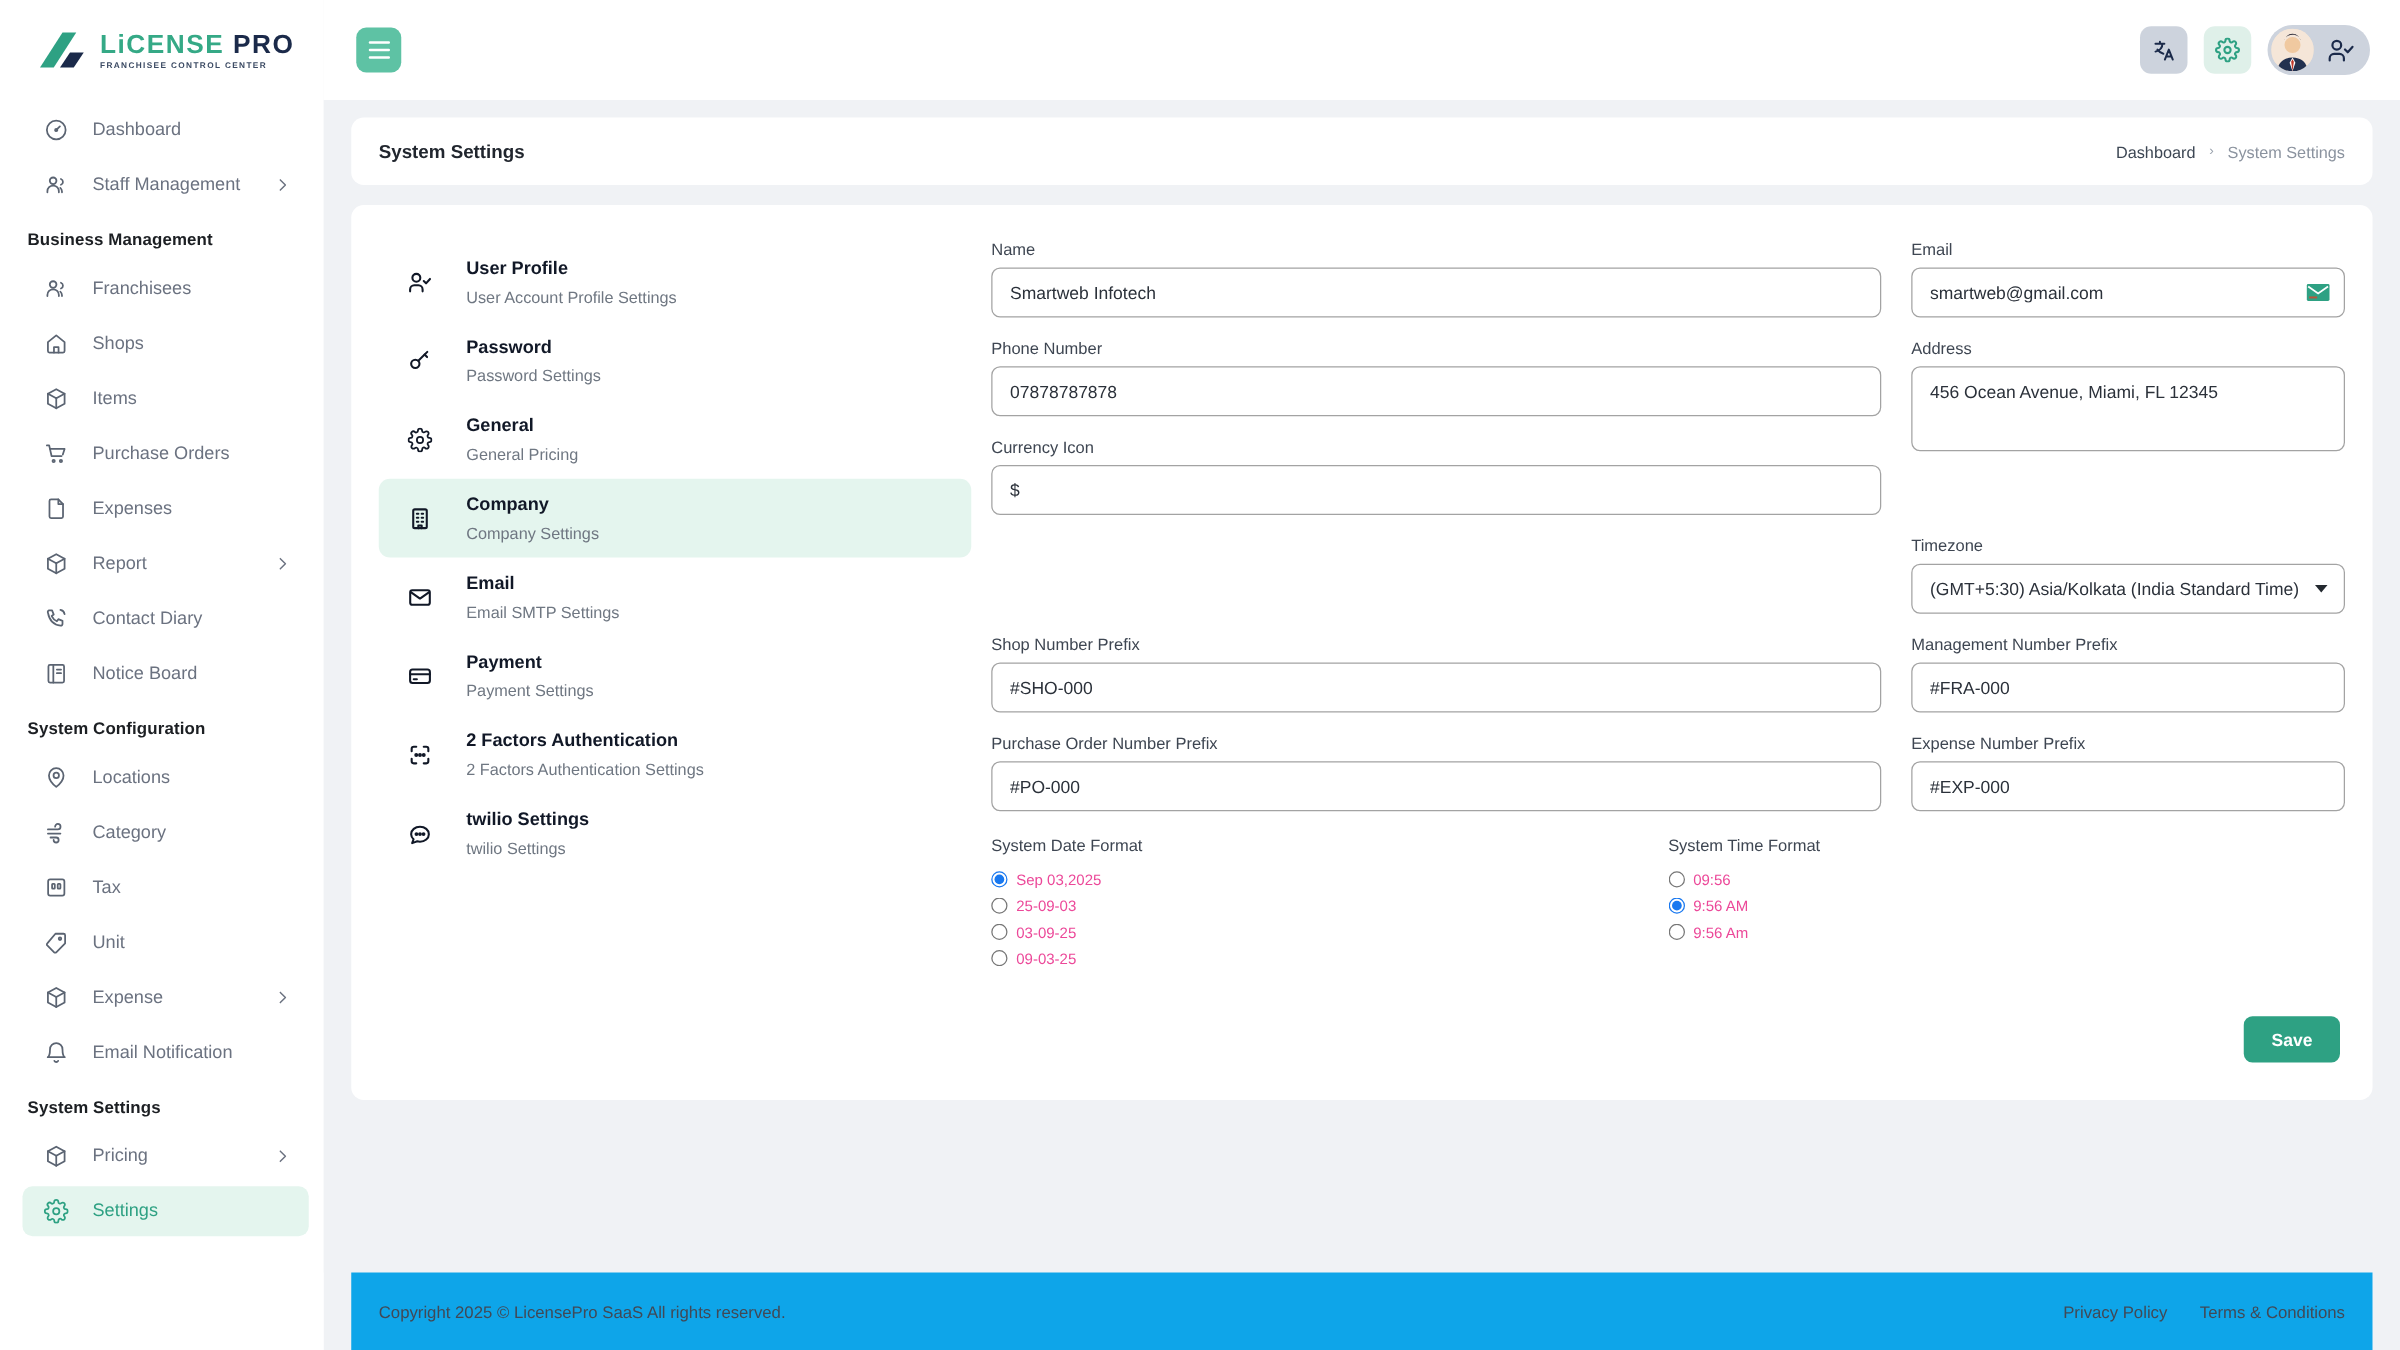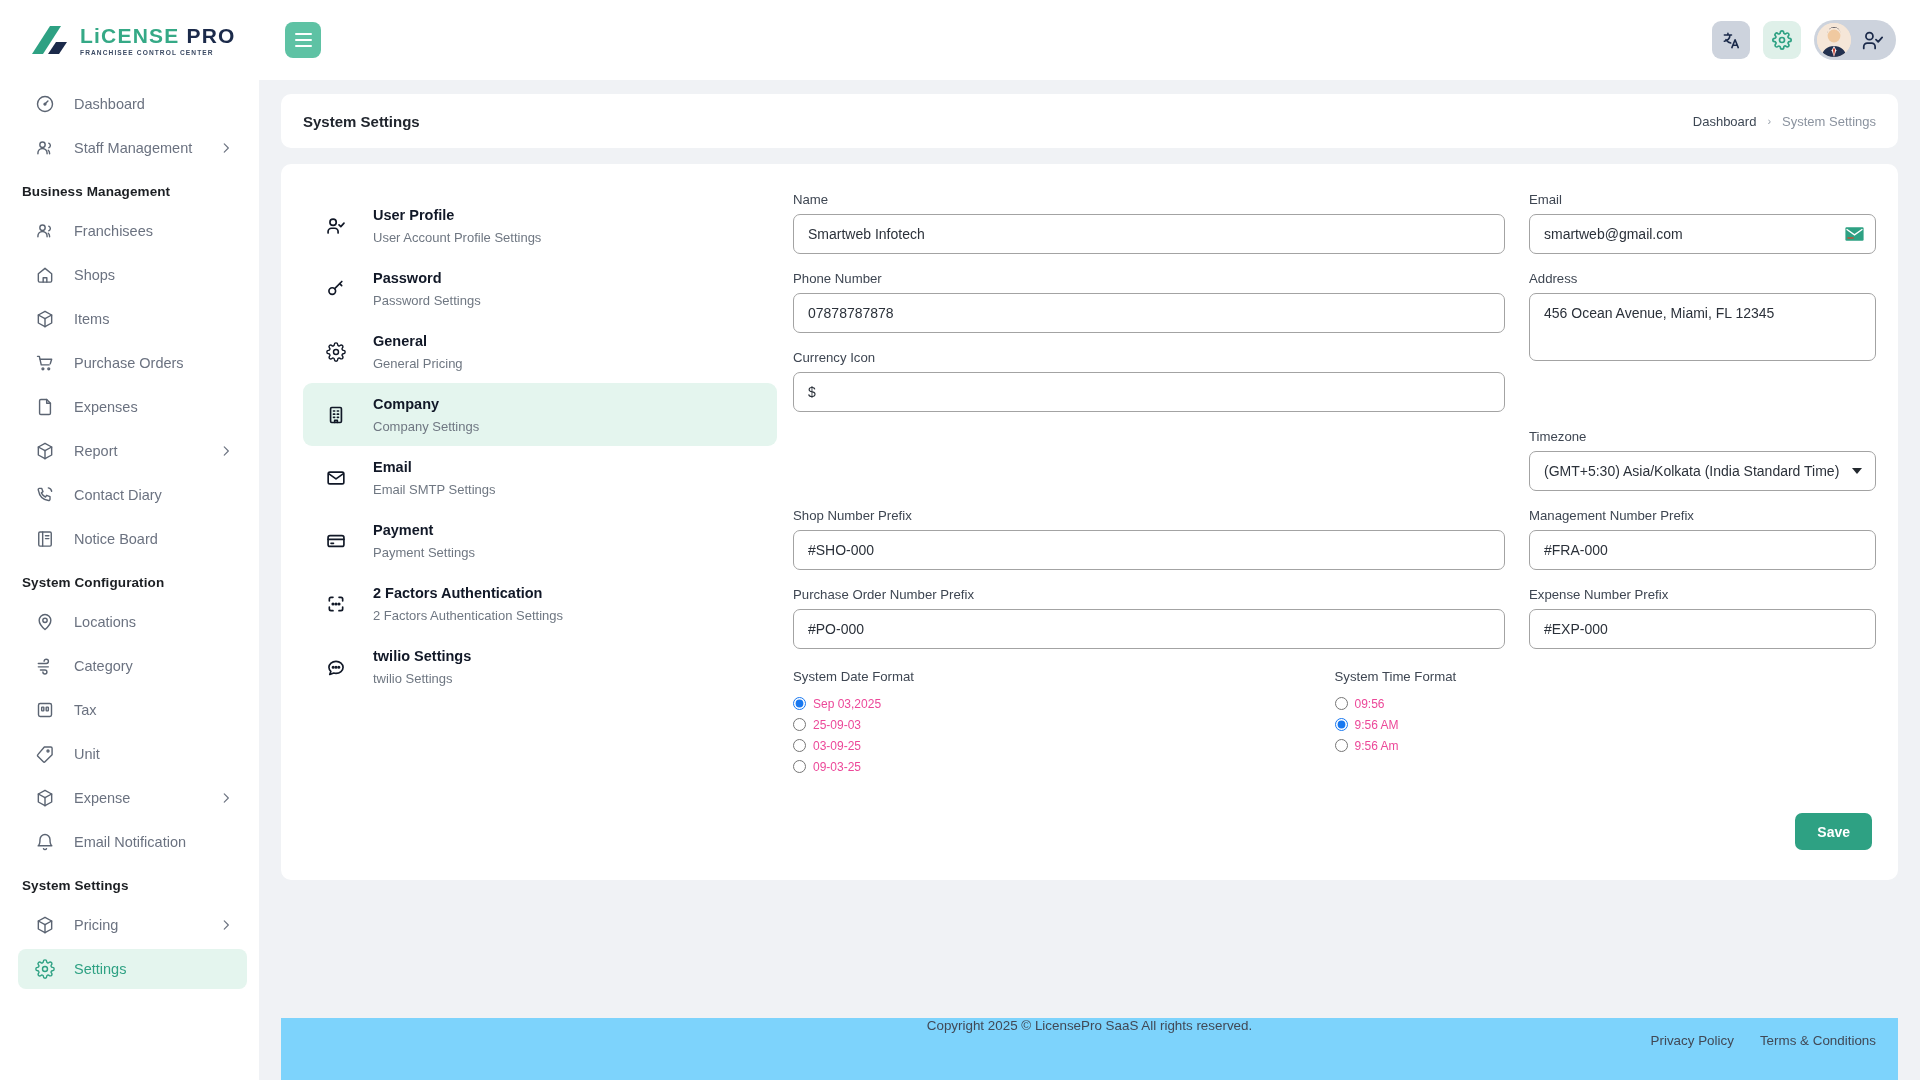--- a/index.html
+++ b/index.html
@@ -167,21 +167,21 @@
 
   .save-row { display: flex; justify-content: flex-end; margin-top: 36px; padding-right: 4px; }
   .btn-save {
     background: #2ea183; color: #fff; border: none; border-radius: 7px;
     padding: 0 22px; height: 37px; font-size: 14px; font-weight: 600;
     cursor: pointer; font-family: "Liberation Sans", sans-serif;
   }
 
   .footer {
     height: 62px; display: flex; align-items: center;
-    padding: 0 22px; background: #7dd3fc; margin: 0 22px; flex-direction: column;
+    padding: 0 22px; background: #0ea5e9; margin: 0 22px;
   }
   .footer-left { font-size: 13.4px; color: #414956; }
   .footer-right { margin-left: auto; display: flex; gap: 26px; }
   .footer-right a { font-size: 13.4px; color: #414956; text-decoration: none; cursor: pointer; }
 </style>
 </head>
 <body>
 
 <div class="app">
 

